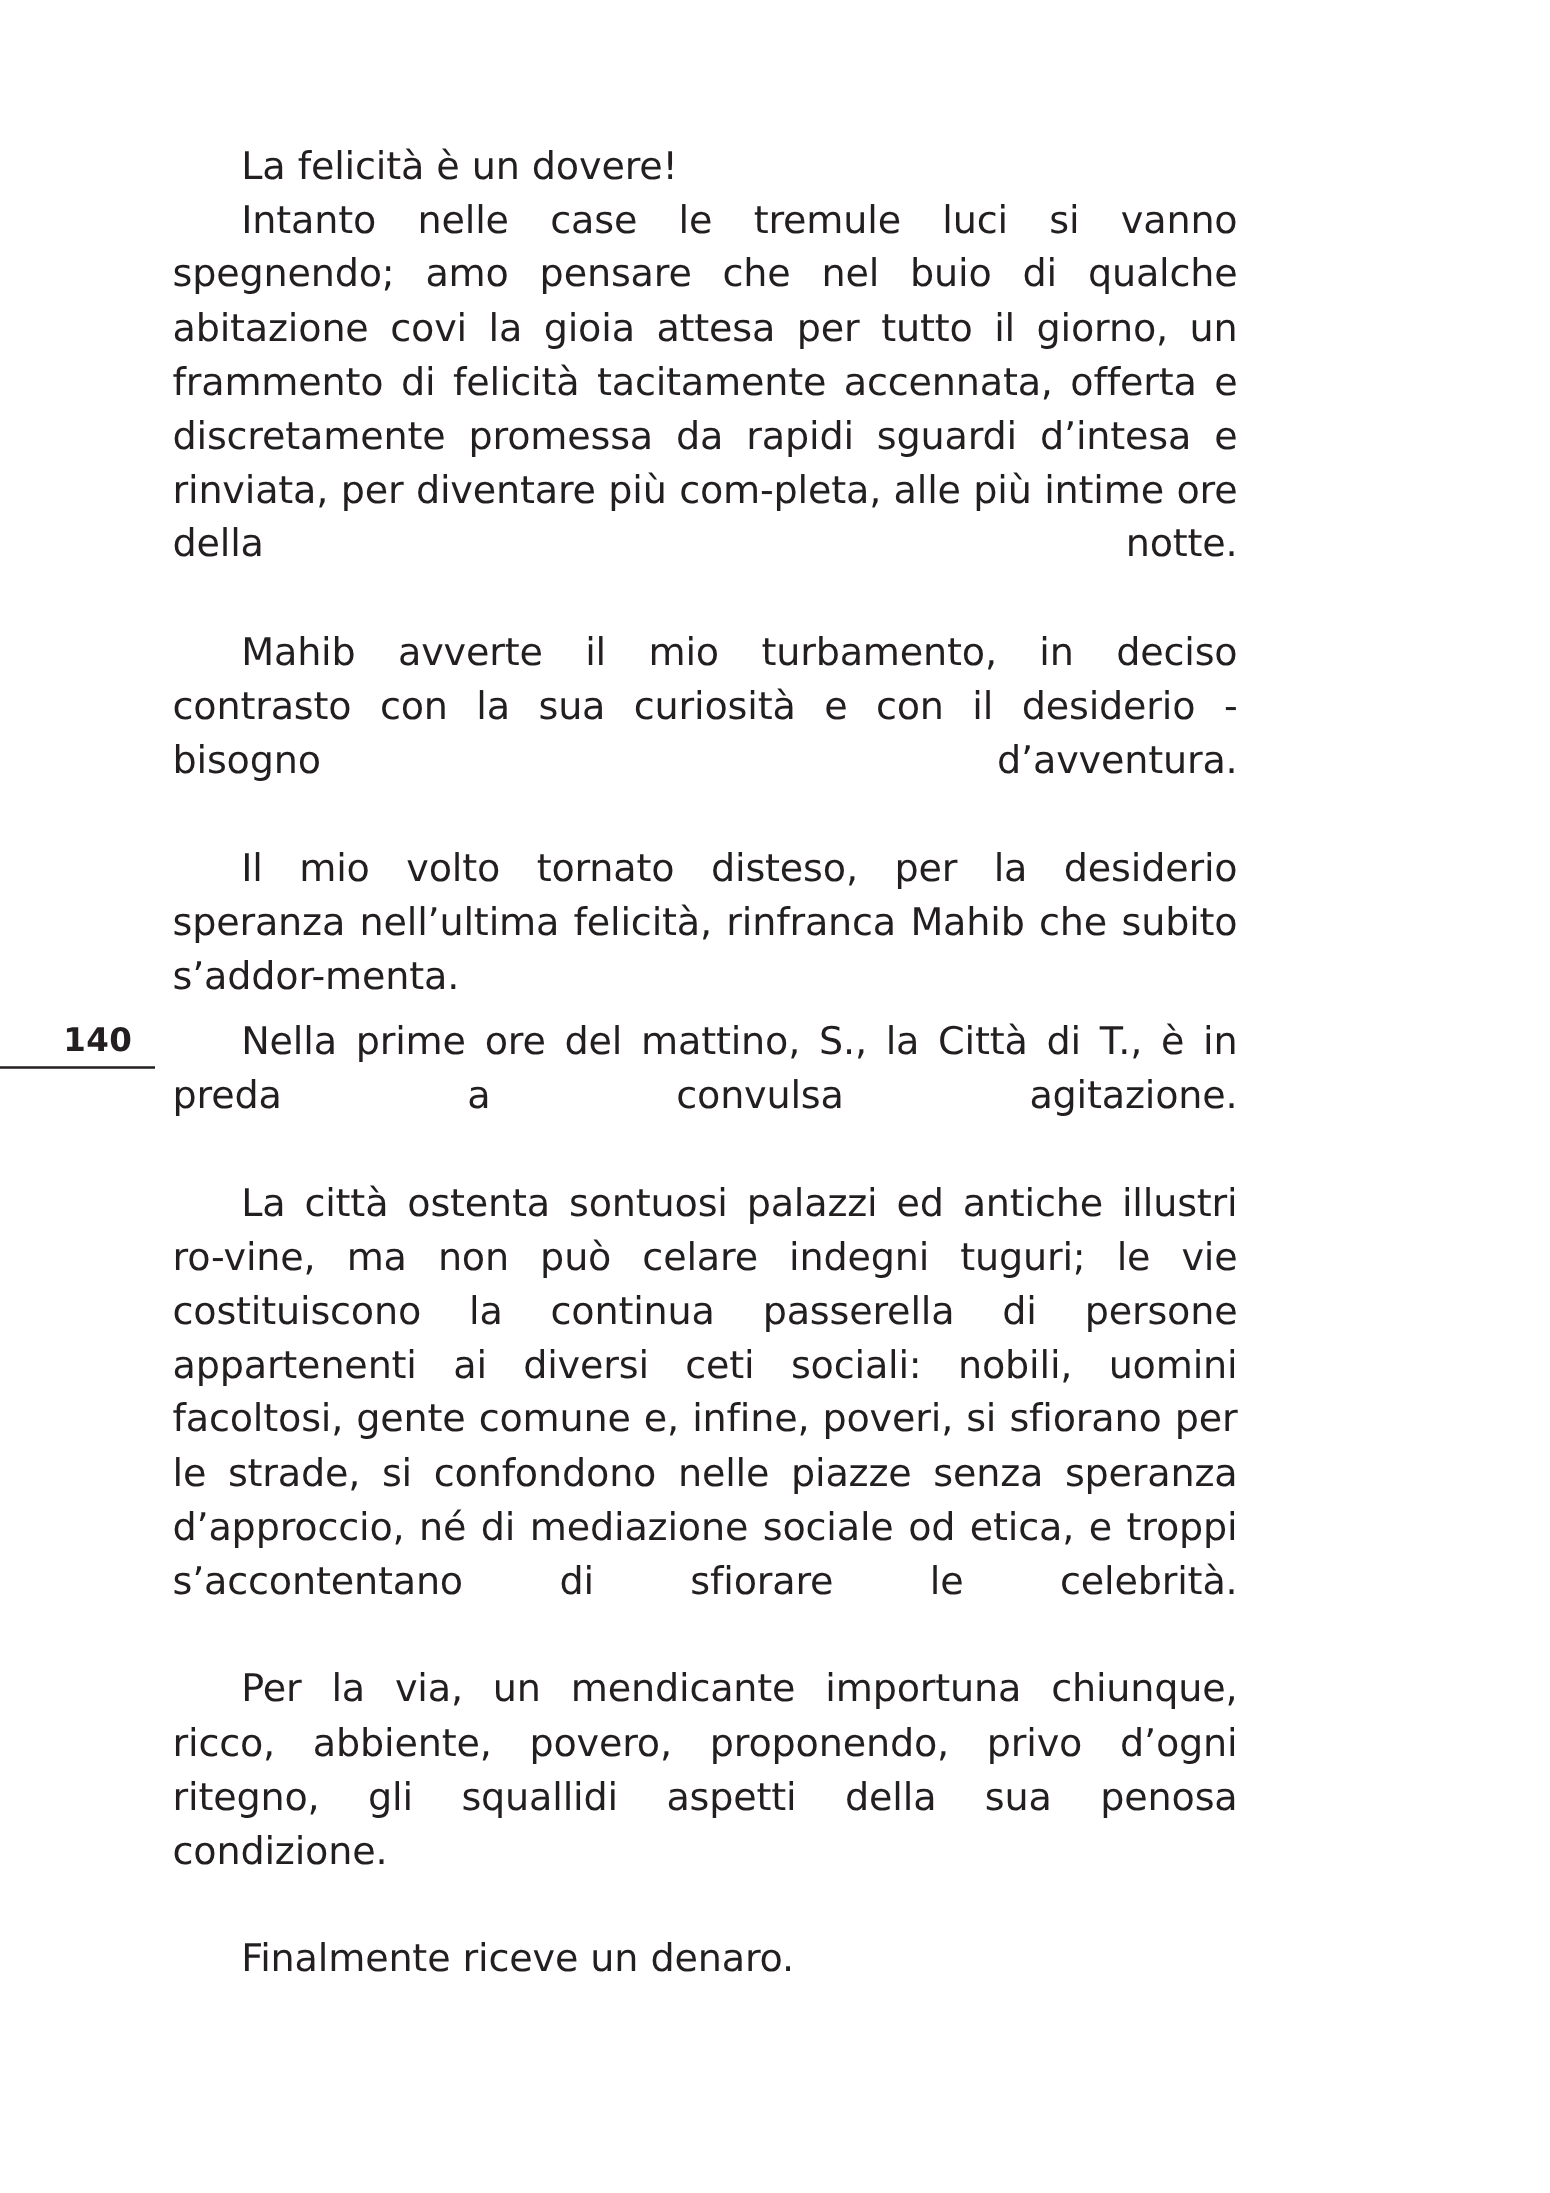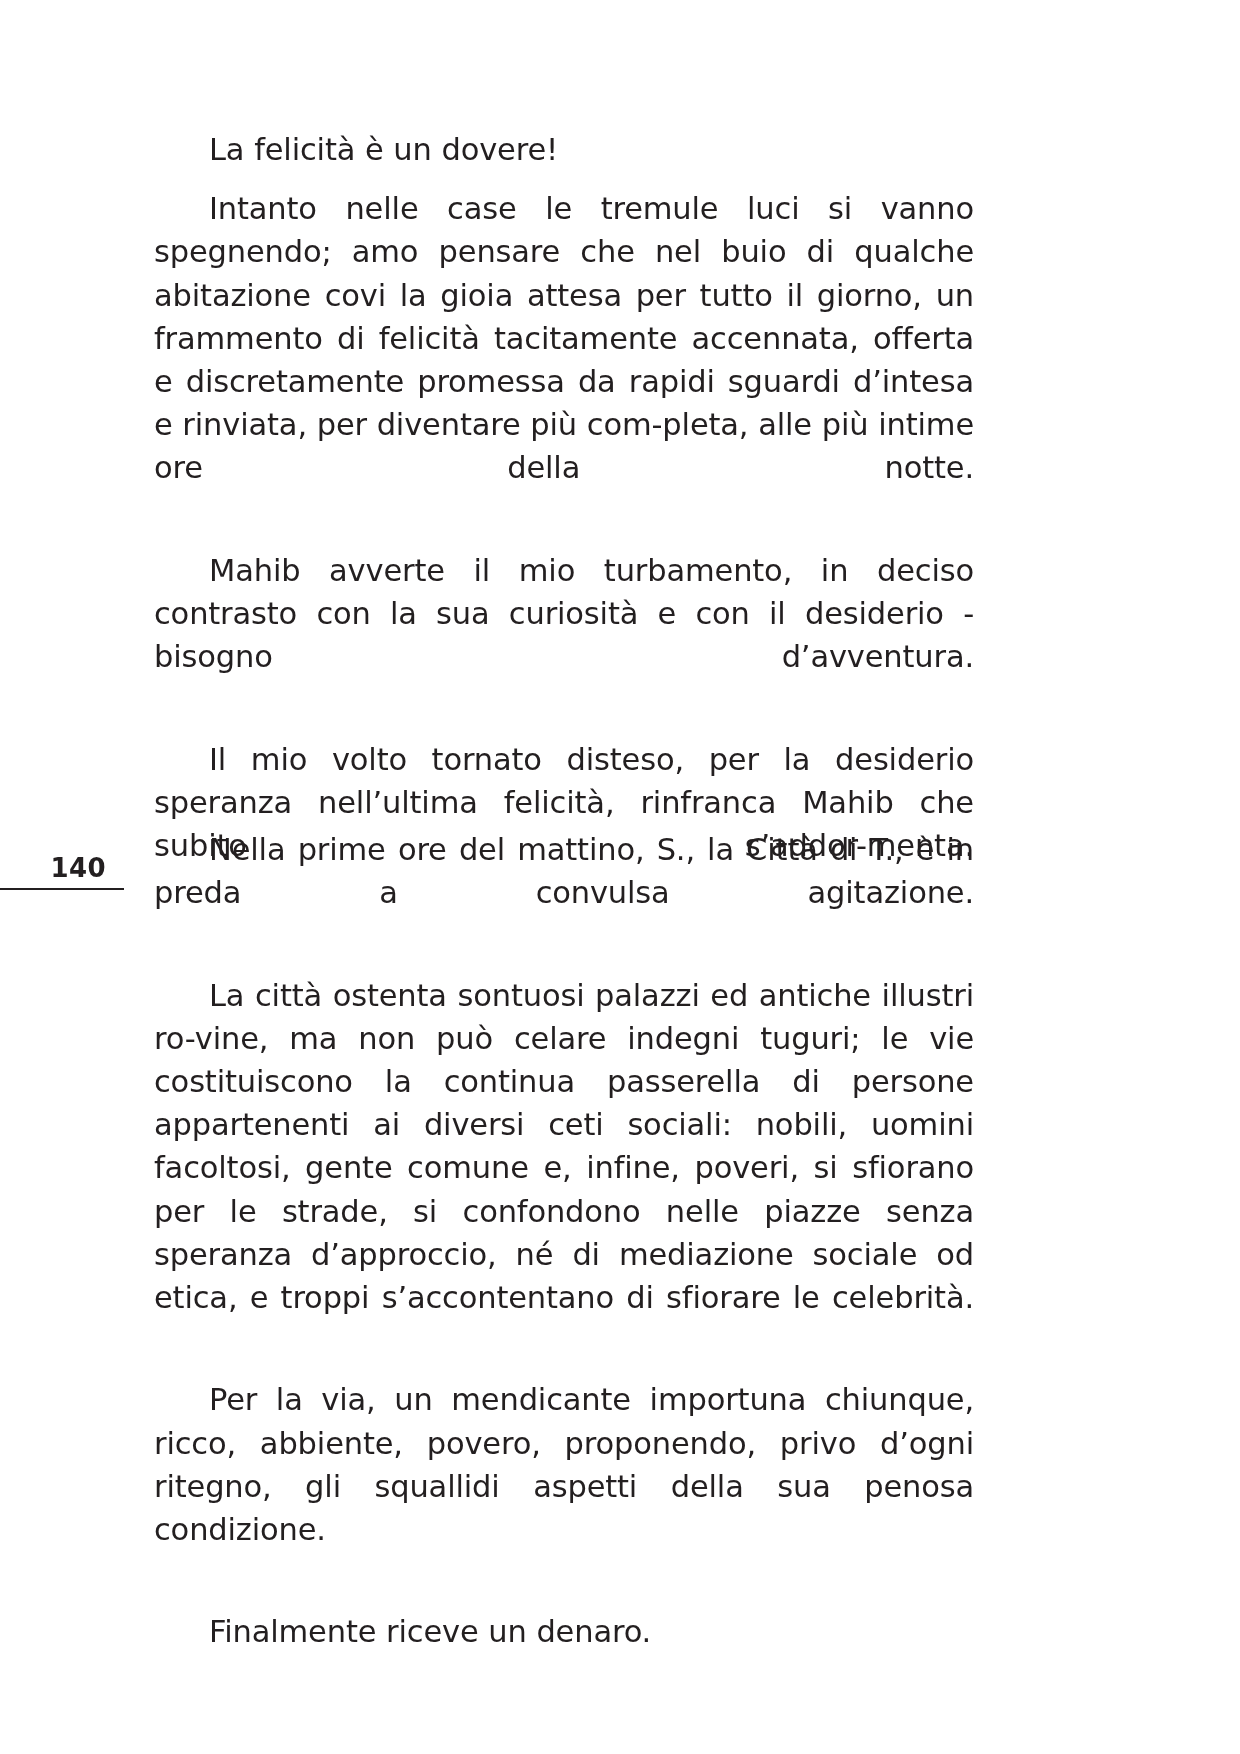--- a/index.html
+++ b/index.html
@@ -25,21 +25,21 @@
 
   
   .textblock {
     position: absolute;
     left: 138px;
     top: 112px;
     width: 852px;
   }
 
   .para {
-    margin: 16px;
+    margin: 0;
     text-align: justify;
     text-justify: inter-word;
     font-size: 30.5px;
     line-height: 43.2px;
     letter-spacing: -0.15px;
     word-spacing: 0.2px;
     text-indent: 55px;
     hyphens: manual;
     -webkit-hyphens: manual;
   }
@@ -65,21 +65,21 @@
     line-height: 38px;
     letter-spacing: 0.25px;
     text-align: left;
     white-space: nowrap;
   }
 
   
   .folio-wrap {
     position: absolute;
     left: 0px;
-    top: 853px;
+    top: 818px;
     width: 124px;
     text-align: right;
   }
   .folio-number {
     font-size: 26px;
     font-weight: bold;
     line-height: 30px;
     letter-spacing: 0.4px;
     padding-right: 18px;
     display: block;

